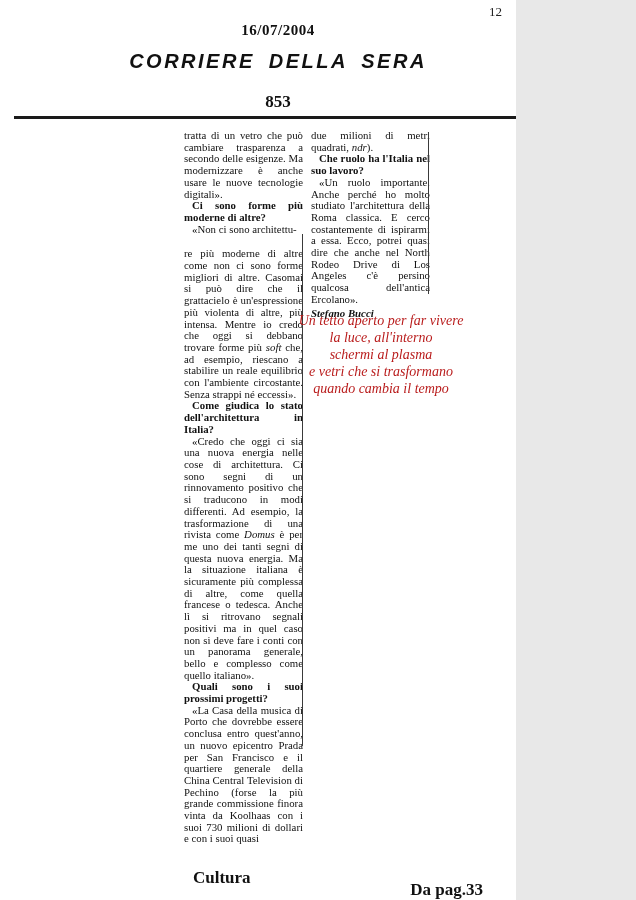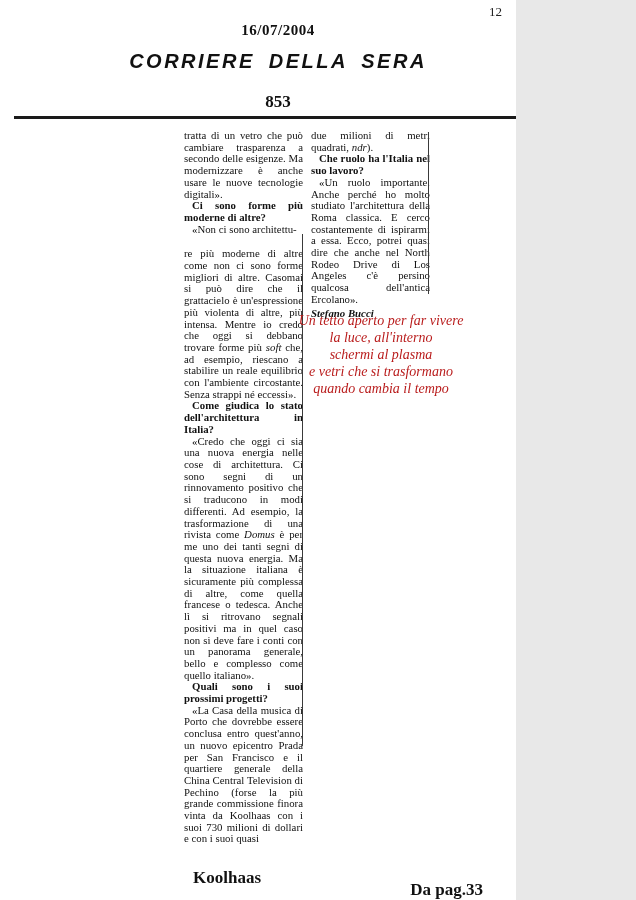--- a/index.html
+++ b/index.html
@@ -115,16 +115,16 @@
   <div id="divider-right" class="v-rule"></div>
 
   <div id="pull-quote">
       <div>Un tetto aperto per far vivere</div>
       <div>la luce, all'interno</div>
       <div>schermi al plasma</div>
       <div>e vetri che si trasformano</div>
       <div>quando cambia il tempo</div>
     </div>
 
-  <div id="section-name">Koolhaas</div>
+  <div id="section-name">Cultura</div>
   <div id="from-page">Da pag.33</div>
 
 </div>
 
 </body></html>

